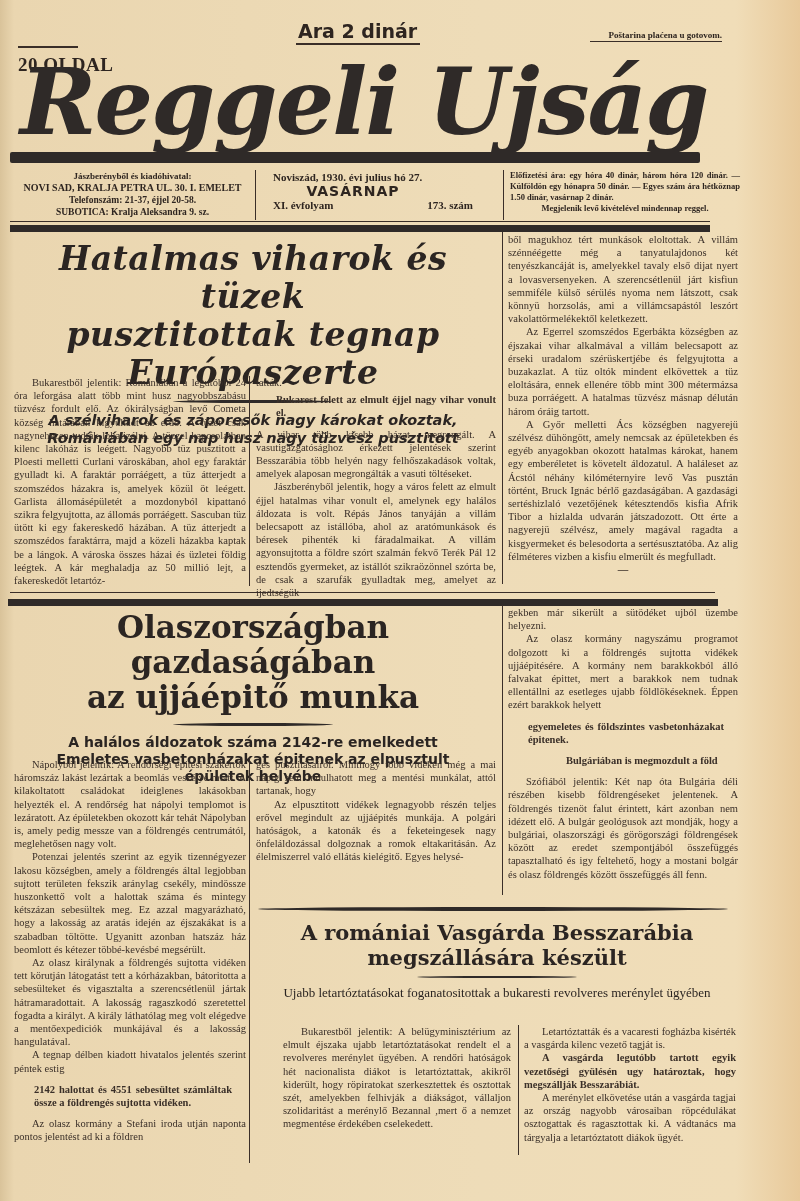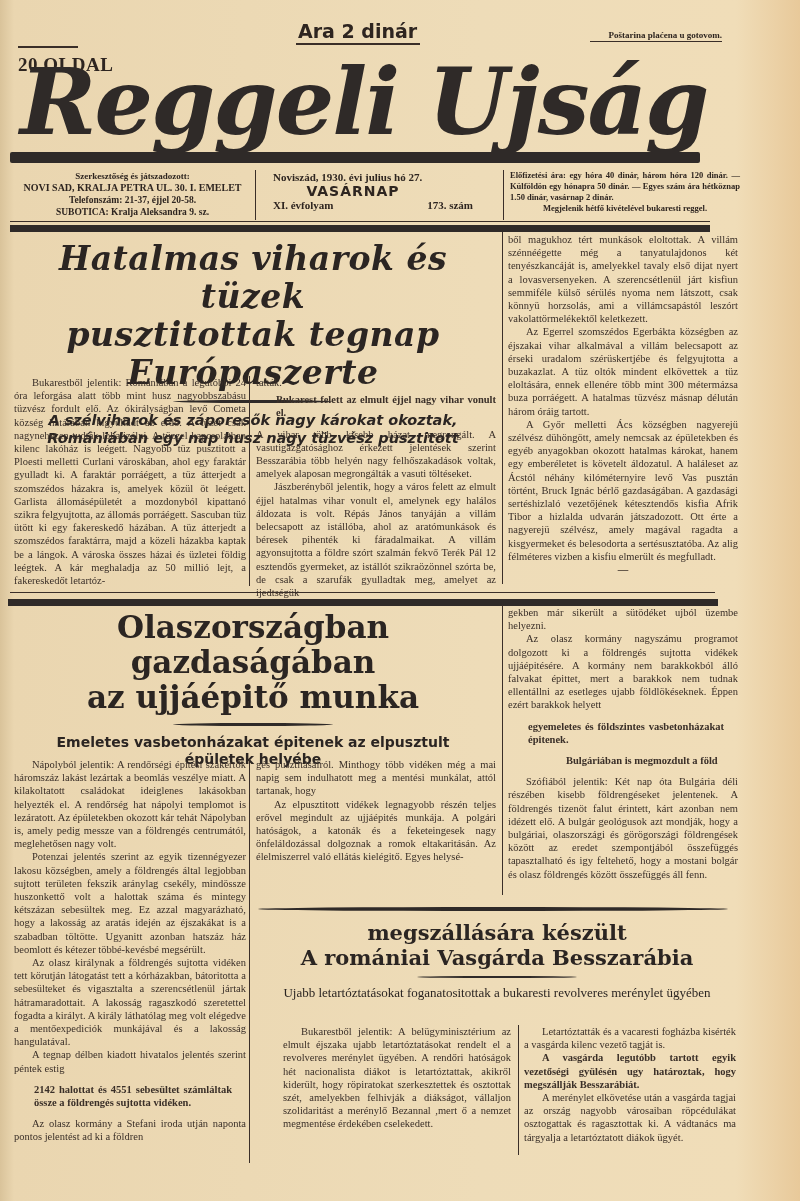--- a/index.html
+++ b/index.html
@@ -79,38 +79,38 @@
 <div class="abs pages-rule"></div>
 <div class="abs price">Ara 2 dinár</div>
 <div class="abs price-rule"></div>
 <div class="abs postage">Poštarina plaćena u gotovom.</div>
 <div class="abs postage-rule"></div>
 
 <div class="abs masthead">Reggeli Ujság</div>
 <div class="abs mast-bar"></div>
 
 <div class="abs info info-left">
-  <div style="font-size:9px;">Szerkesztőség és játszadozott:</div>
+  <div style="font-size:9px;">Jászberényből és kiadóhivatal:</div>
   <div>NOVI SAD, KRALJA PETRA UL. 30. I. EMELET</div>
   <div style="font-size:9.5px;">Telefonszám: 21-37, éjjel 20-58.</div>
   <div style="font-size:9.5px;">SUBOTICA: Kralja Aleksandra 9. sz.</div>
 </div>
 <div class="abs vsep" style="left:255px; top:170px; height:50px;"></div>
 <div class="abs info info-mid" style="font-size:11px; line-height:14px;">
   <div>Noviszád, 1930. évi julius hó 27.</div>
   <span class="vasarnap">VASÁRNAP</span>
   <div class="row-split">
     <span>XI. évfolyam</span>
     <span>173. szám</span>
   </div>
 </div>
 <div class="abs vsep" style="left:503px; top:170px; height:50px;"></div>
 <div class="abs info info-right">
   <div style="text-align:justify;">Előfizetési ára: egy hóra 40 dinár, három hóra 120 dinár. — Külföldön egy hónapra 50 dinár. — Egyes szám ára hétköznap 1.50 dinár, vasárnap 2 dinár.</div>
-  <div>Megjelenik hétfő kivételével bukaresti reggel.</div>
+  <div>Megjelenik levő kivételével mindennap reggel.</div>
 </div>
 
 <div class="abs hrule-thin" style="left:10px; top:221px; width:700px;"></div>
 <div class="abs hrule-thick" style="left:10px; top:225px; width:700px;"></div>
 
 <div class="abs" style="left:8px; top:240px; width:490px;">
   <div class="headline-a">
     <div>Hatalmas viharok és tüzek</div>
     <div>pusztitottak tegnap Európaszerte</div>
   </div>
@@ -142,20 +142,21 @@
 <div class="abs hrule-thin" style="left:10px; top:592px; width:705px;"></div>
 <div class="abs hrule-thick" style="left:8px; top:599px; width:710px;"></div>
 
 <div class="abs" style="left:8px; top:610px; width:490px;">
   <div class="headline-b">
     <div>Olaszországban gazdaságában</div>
     <div>az ujjáépitő munka</div>
   </div>
   <div class="deco-rule" style="margin:8px auto 8px; width:160px;"></div>
   <div class="sub-b">
+    <div>A halálos áldozatok száma 2142-re emelkedett</div>
     <div>Emeletes vasbetonházakat épitenek az elpusztult</div>
     <div>épületek helyébe</div>
   </div>
 </div>
 
 <div class="abs col" style="left:14px; top:758px; width:232px;">
   <p>Nápolyból jelentik: A rendőrségi épitési szakértők háromszáz lakást lezártak a beomlás veszélye miatt. A kilakoltatott családokat ideiglenes lakásokban helyezték el. A rendőrség hat nápolyi templomot is lezáratott. Az épületekben okozott kár tehát Nápolyban is, amely pedig messze van a földrengés centrumától, meglehetősen nagy volt.</p>
   <p>Potenzai jelentés szerint az egyik tizennégyezer lakosu községben, amely a földrengés által legjobban sujtott területen fekszik aránylag csekély, mindössze huszonkettő volt a halottak száma és mintegy kétszázan sebesültek meg. Ez azzal magyarázható, hogy a lakosság az aratás idején az éjszakákat is a szabadban töltötte. Ugyanitt azonban hatszáz ház beomlott és kétezer többé-kevésbé megsérült.</p>
   <p>Az olasz királynak a földrengés sujtotta vidéken tett körutján látogatást tett a kórházakban, bátoritotta a sebesülteket és vigasztalta a szerencsétlenül jártak hátramaradottait. A lakosság ragaszkodó szeretettel fogadta a királyt. A király láthatólag meg volt elégedve a mentőexpediciók munkájával és a lakosság hangulatával.</p>
   <p>A tegnap délben kiadott hivatalos jelentés szerint péntek estig</p>
@@ -173,22 +174,22 @@
   <p>Az olasz kormány nagyszámu programot dolgozott ki a földrengés sujtotta vidékek ujjáépitésére. A kormány nem barakkokból álló falvakat épittet, mert a barakkok nem tudnak ellentállni az esetleges ujabb földlökéseknek. Éppen ezért barakkok helyett</p>
   <p class="blk">egyemeletes és földszintes vasbetonházakat épitenek.</p>
   <p class="blkc" style="margin-left:58px;">Bulgáriában is megmozdult a föld</p>
   <p>Szófiából jelentik: Két nap óta Bulgária déli részében kisebb földrengéseket jelentenek. A földrengés tizenöt falut érintett, kárt azonban nem idézett elő. A bulgár geológusok azt mondják, hogy a bulgáriai, olaszországi és görögországi földrengések között az eredet szempontjából összefüggés tapasztalható és igy feltehető, hogy a mostani bolgár és olasz földrengés között összefüggés áll fenn.</p>
 </div>
 
 <div class="abs" style="left:258px; top:907px; width:470px; height:4px; background:#2f2a28; border-radius:50%;"></div>
 
 <div class="abs" style="left:262px; top:920px; width:470px;">
   <div class="headline-c">
+    <div>A romániai Vasgárda Besszarábia</div>
     <div>megszállására készült</div>
-    <div>A romániai Vasgárda Besszarábia</div>
   </div>
   <div class="deco-rule" style="margin:6px auto 8px; width:160px; height:2px;"></div>
   <div class="sub-c">Ujabb letartóztatásokat foganatositottak a bukaresti revolveres merénylet ügyében</div>
 </div>
 
 <div class="abs col" style="left:283px; top:1025px; width:228px;">
   <p>Bukarestből jelentik: A belügyminisztérium az elmult éjszaka ujabb letartóztatásokat rendelt el a revolveres merénylet ügyében. A rendőri hatóságok hét nacionalista diákot is letartóztattak, akikről kiderült, hogy röpiratokat szerkesztettek és osztottak szét, amelyekben felhivják a diákságot, vállaljon szolidaritást a merénylő Bezannal ,mert ő a nemzet megmentése érdekében cselekedett.</p>
 </div>
 <div class="abs vsep" style="left:518px; top:1025px; height:130px;"></div>
 <div class="abs col" style="left:524px; top:1025px; width:212px;">

